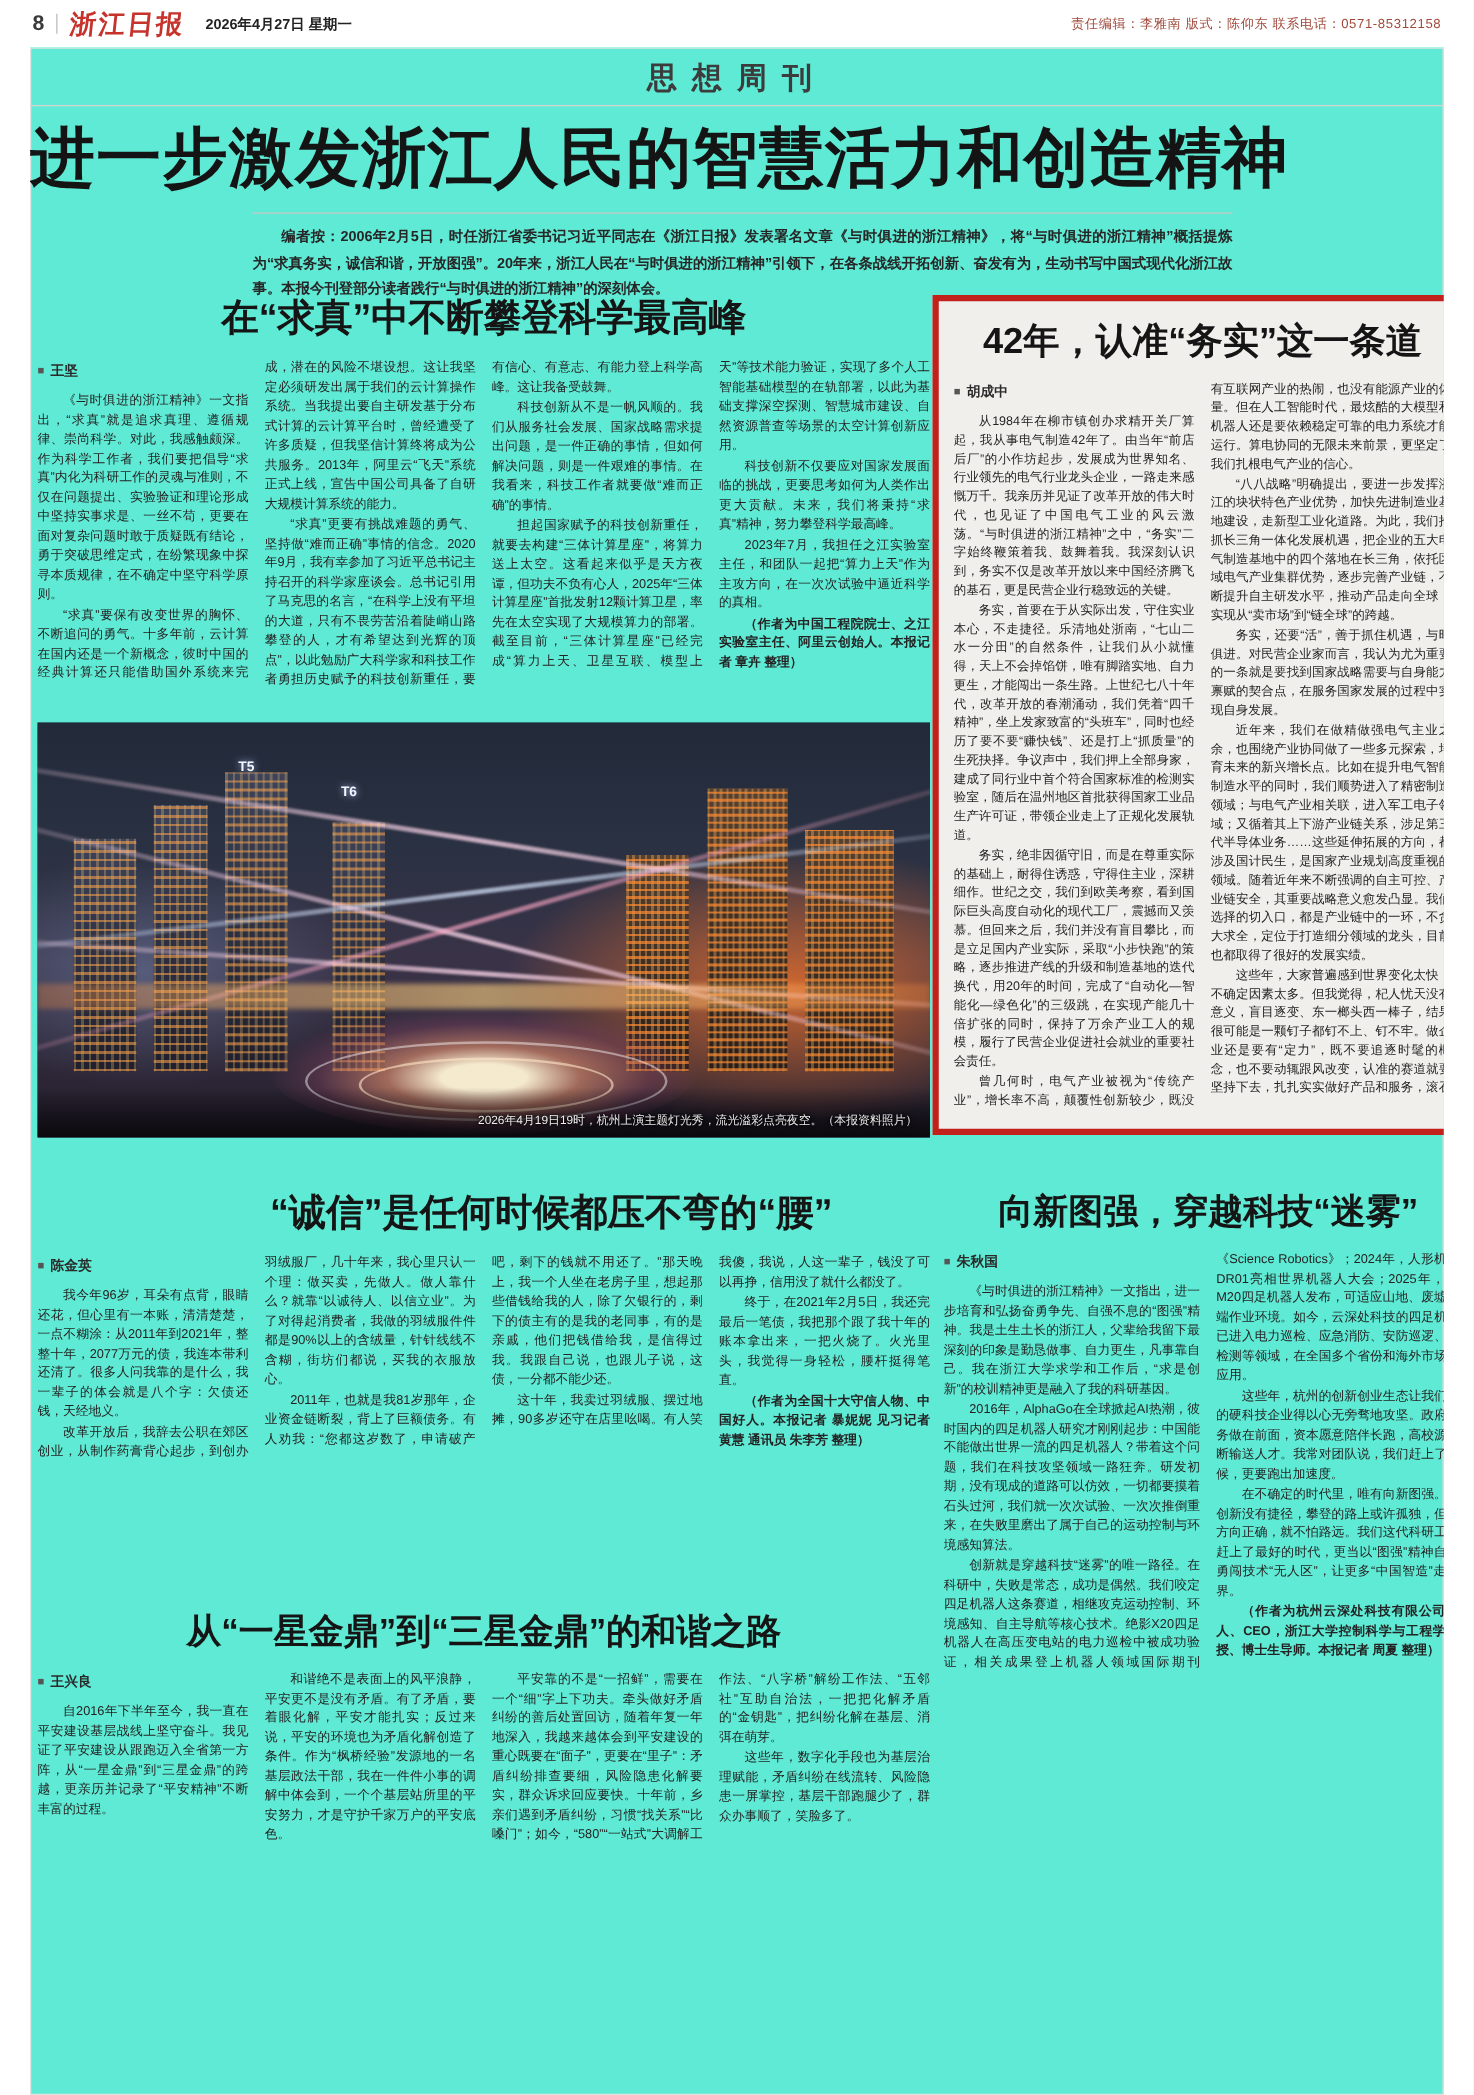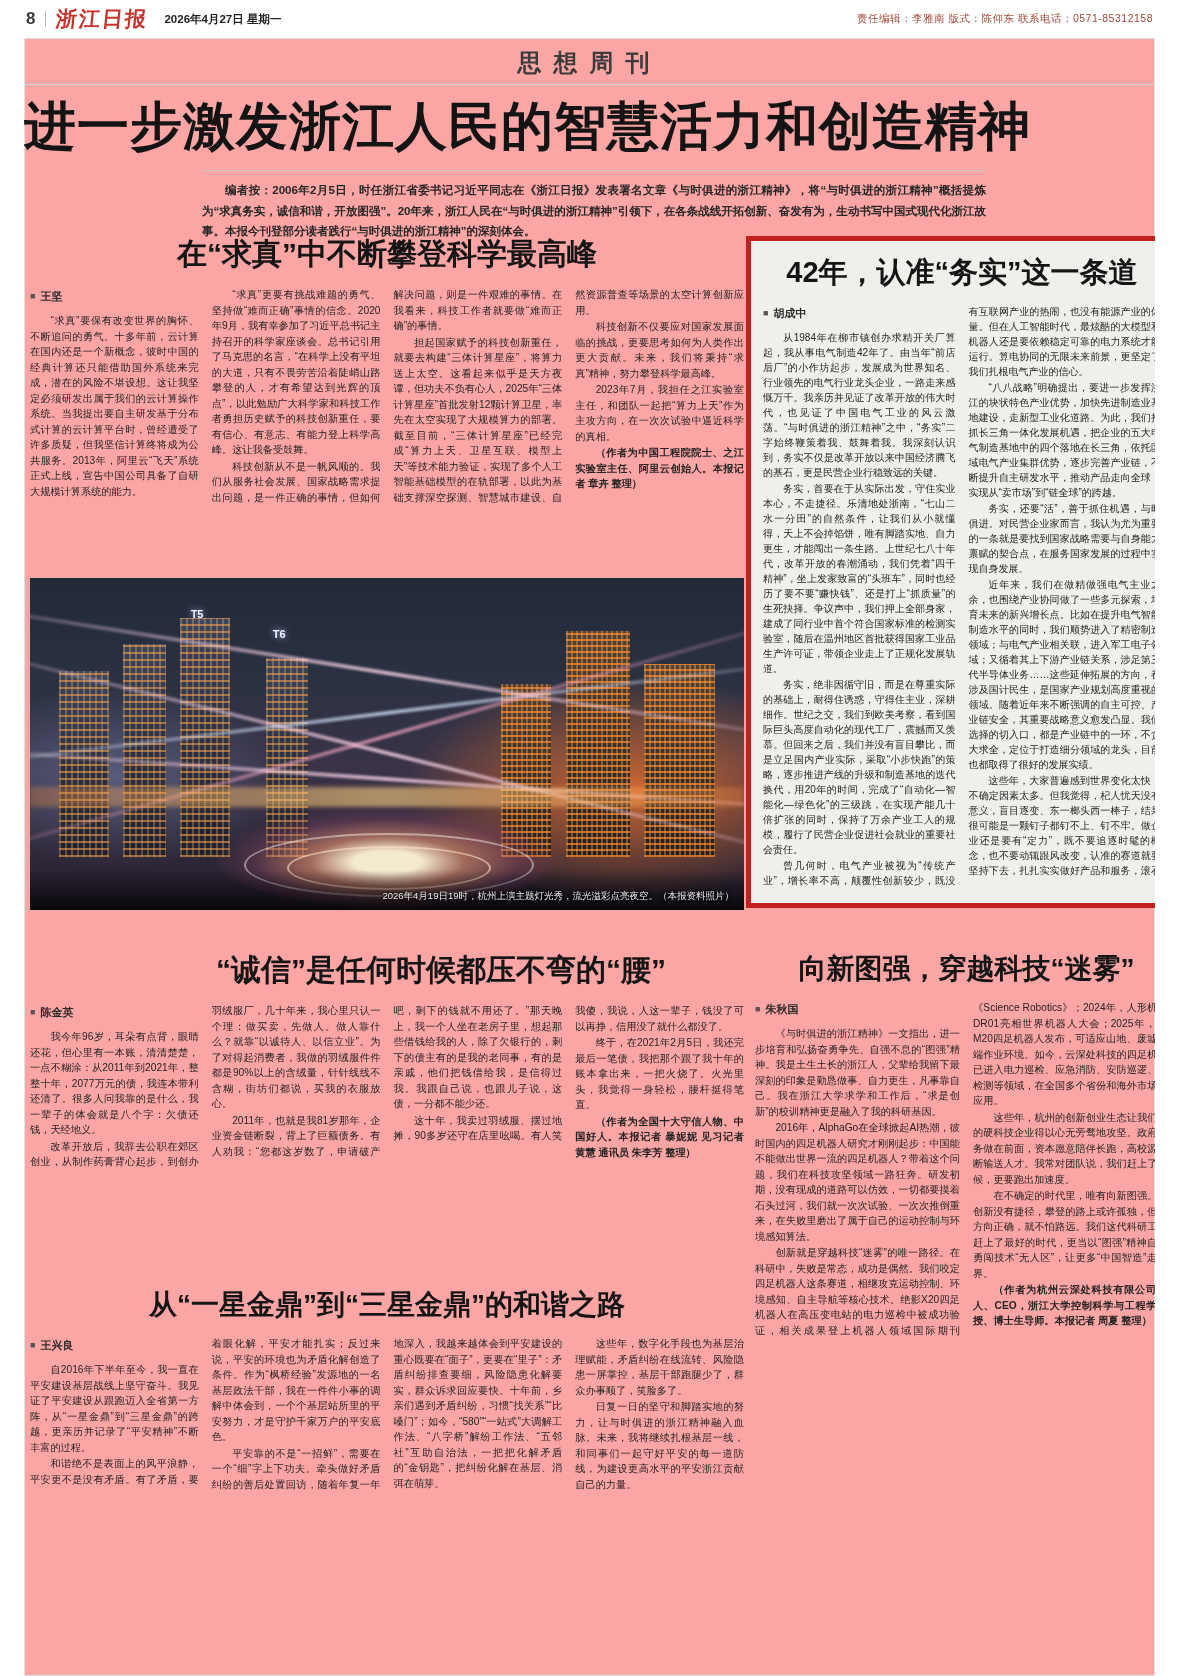--- a/index.html
+++ b/index.html
@@ -8,21 +8,21 @@
   
   .topbar{position:absolute;top:0;left:0;right:0;height:38px;display:flex;align-items:center;
           justify-content:space-between;padding:0 26px;box-sizing:border-box;background:#fff;}
   .topbar-left{display:flex;align-items:center;gap:10px;}
   .pageno{font-size:17px;font-weight:bold;color:#3a3a3a;}
   .topdiv{width:1px;height:16px;background:#bbb;}
   .masthead{font-size:21px;font-weight:900;color:#c5332c;letter-spacing:2px;transform:skewX(-6deg);}
   .pubdate{font-size:11.5px;color:#222;font-weight:bold;margin-left:6px;}
   .editorline{font-size:10.5px;color:#a14a3c;letter-spacing:.5px;text-align:center;}
   
-  .sheet{position:absolute;left:24px;top:38px;width:1131px;height:1638px;background:#fca5a5;
+  .sheet{position:absolute;left:24px;top:38px;width:1131px;height:1638px;background:#5eead4;
          overflow:hidden;box-shadow:0 0 0 1px #e3e1dd inset;}
   .weekly{position:absolute;top:0;left:0;right:0;height:46px;text-align:center;font-size:24px;
           font-weight:bold;letter-spacing:12px;color:#3c3c3c;line-height:50px;border-bottom:1px solid #d7d5d0;}
   .main-headline{position:absolute;top:54px;left:0;right:0;text-align:left;font-size:52px;
           font-weight:900;color:#141414;letter-spacing:1px;}
   .editor-note{position:absolute;top:132px;left:178px;width:784px;font-size:11.5px;line-height:1.8;
           color:#262626;font-weight:bold;border-top:1px solid #c9c7c2;padding-top:9px;
           text-align:justify;text-indent:2em;}
   
   .a-head{text-align:center;font-weight:800;color:#151515;}
@@ -96,20 +96,21 @@
   <div class="sheet">
 
     <div class="weekly">思想周刊</div>
     <div class="main-headline">进一步激发浙江人民的智慧活力和创造精神</div>
     <div class="editor-note">编者按：2006年2月5日，时任浙江省委书记习近平同志在《浙江日报》发表署名文章《与时俱进的浙江精神》，将“与时俱进的浙江精神”概括提炼为“求真务实，诚信和谐，开放图强”。20年来，浙江人民在“与时俱进的浙江精神”引领下，在各条战线开拓创新、奋发有为，生动书写中国式现代化浙江故事。本报今刊登部分读者践行“与时俱进的浙江精神”的深刻体会。</div>
 
     <div class="art-qiuzhen">
       <div class="a-head">在“求真”中不断攀登科学最高峰</div>
       <div class="cols">
         <div class="byline"><span class="sq">■</span><span>王坚</span></div>
+        <p>《与时俱进的浙江精神》一文指出，“求真”就是追求真理、遵循规律、崇尚科学。对此，我感触颇深。作为科学工作者，我们要把倡导“求真”内化为科研工作的灵魂与准则，不仅在问题提出、实验验证和理论形成中坚持实事求是、一丝不苟，更要在面对复杂问题时敢于质疑既有结论，勇于突破思维定式，在纷繁现象中探寻本质规律，在不确定中坚守科学原则。</p>
         <p>“求真”要保有改变世界的胸怀、不断追问的勇气。十多年前，云计算在国内还是一个新概念，彼时中国的经典计算还只能借助国外系统来完成，潜在的风险不堪设想。这让我坚定必须研发出属于我们的云计算操作系统。当我提出要自主研发基于分布式计算的云计算平台时，曾经遭受了许多质疑，但我坚信计算终将成为公共服务。2013年，阿里云“飞天”系统正式上线，宣告中国公司具备了自研大规模计算系统的能力。</p>
         <p>“求真”更要有挑战难题的勇气、坚持做“难而正确”事情的信念。2020年9月，我有幸参加了习近平总书记主持召开的科学家座谈会。总书记引用了马克思的名言，“在科学上没有平坦的大道，只有不畏劳苦沿着陡峭山路攀登的人，才有希望达到光辉的顶点”，以此勉励广大科学家和科技工作者勇担历史赋予的科技创新重任，要有信心、有意志、有能力登上科学高峰。这让我备受鼓舞。</p>
         <p>科技创新从不是一帆风顺的。我们从服务社会发展、国家战略需求提出问题，是一件正确的事情，但如何解决问题，则是一件艰难的事情。在我看来，科技工作者就要做“难而正确”的事情。</p>
         <p>担起国家赋予的科技创新重任，就要去构建“三体计算星座”，将算力送上太空。这看起来似乎是天方夜谭，但功夫不负有心人，2025年“三体计算星座”首批发射12颗计算卫星，率先在太空实现了大规模算力的部署。截至目前，“三体计算星座”已经完成“算力上天、卫星互联、模型上天”等技术能力验证，实现了多个人工智能基础模型的在轨部署，以此为基础支撑深空探测、智慧城市建设、自然资源普查等场景的太空计算创新应用。</p>
         <p>科技创新不仅要应对国家发展面临的挑战，更要思考如何为人类作出更大贡献。未来，我们将秉持“求真”精神，努力攀登科学最高峰。</p>
         <p>2023年7月，我担任之江实验室主任，和团队一起把“算力上天”作为主攻方向，在一次次试验中逼近科学的真相。</p>
         <p class="attr">（作者为中国工程院院士、之江实验室主任、阿里云创始人。本报记者 章卉 整理）</p>
       </div>
     </div>
 
@@ -154,21 +155,20 @@
     </div>
 
     <div class="art-jinding">
       <div class="a-head">从“一星金鼎”到“三星金鼎”的和谐之路</div>
       <div class="cols">
         <div class="byline"><span class="sq">■</span><span>王兴良</span></div>
         <p>自2016年下半年至今，我一直在平安建设基层战线上坚守奋斗。我见证了平安建设从跟跑迈入全省第一方阵，从“一星金鼎”到“三星金鼎”的跨越，更亲历并记录了“平安精神”不断丰富的过程。</p>
         <p>和谐绝不是表面上的风平浪静，平安更不是没有矛盾。有了矛盾，要着眼化解，平安才能扎实；反过来说，平安的环境也为矛盾化解创造了条件。作为“枫桥经验”发源地的一名基层政法干部，我在一件件小事的调解中体会到，一个个基层站所里的平安努力，才是守护千家万户的平安底色。</p>
         <p>平安靠的不是“一招鲜”，需要在一个“细”字上下功夫。牵头做好矛盾纠纷的善后处置回访，随着年复一年地深入，我越来越体会到平安建设的重心既要在“面子”，更要在“里子”：矛盾纠纷排查要细，风险隐患化解要实，群众诉求回应要快。十年前，乡亲们遇到矛盾纠纷，习惯“找关系”“比嗓门”；如今，“580”“一站式”大调解工作法、“八字桥”解纷工作法、“五邻社”互助自治法，一把把化解矛盾的“金钥匙”，把纠纷化解在基层、消弭在萌芽。</p>
         <p>这些年，数字化手段也为基层治理赋能，矛盾纠纷在线流转、风险隐患一屏掌控，基层干部跑腿少了，群众办事顺了，笑脸多了。</p>
-        <p>日复一日的坚守和脚踏实地的努力，让与时俱进的浙江精神融入血脉。未来，我将继续扎根基层一线，和同事们一起守好平安的每一道防线，为建设更高水平的平安浙江贡献自己的力量。</p>
       </div>
     </div>
 
     <div class="redbox">
       <div class="a-head">42年，认准“务实”这一条道</div>
       <div class="cols">
         <div class="byline"><span class="sq">■</span><span>胡成中</span></div>
         <p>从1984年在柳市镇创办求精开关厂算起，我从事电气制造42年了。由当年“前店后厂”的小作坊起步，发展成为世界知名、行业领先的电气行业龙头企业，一路走来感慨万千。我亲历并见证了改革开放的伟大时代，也见证了中国电气工业的风云激荡。“与时俱进的浙江精神”之中，“务实”二字始终鞭策着我、鼓舞着我。我深刻认识到，务实不仅是改革开放以来中国经济腾飞的基石，更是民营企业行稳致远的关键。</p>
         <p>务实，首要在于从实际出发，守住实业本心，不走捷径。乐清地处浙南，“七山二水一分田”的自然条件，让我们从小就懂得，天上不会掉馅饼，唯有脚踏实地、自力更生，才能闯出一条生路。上世纪七八十年代，改革开放的春潮涌动，我们凭着“四千精神”，坐上发家致富的“头班车”，同时也经历了要不要“赚快钱”、还是打上“抓质量”的生死抉择。争议声中，我们押上全部身家，建成了同行业中首个符合国家标准的检测实验室，随后在温州地区首批获得国家工业品生产许可证，带领企业走上了正规化发展轨道。</p>
         <p>务实，绝非因循守旧，而是在尊重实际的基础上，耐得住诱惑，守得住主业，深耕细作。世纪之交，我们到欧美考察，看到国际巨头高度自动化的现代工厂，震撼而又羡慕。但回来之后，我们并没有盲目攀比，而是立足国内产业实际，采取“小步快跑”的策略，逐步推进产线的升级和制造基地的迭代换代，用20年的时间，完成了“自动化—智能化—绿色化”的三级跳，在实现产能几十倍扩张的同时，保持了万余产业工人的规模，履行了民营企业促进社会就业的重要社会责任。</p>

